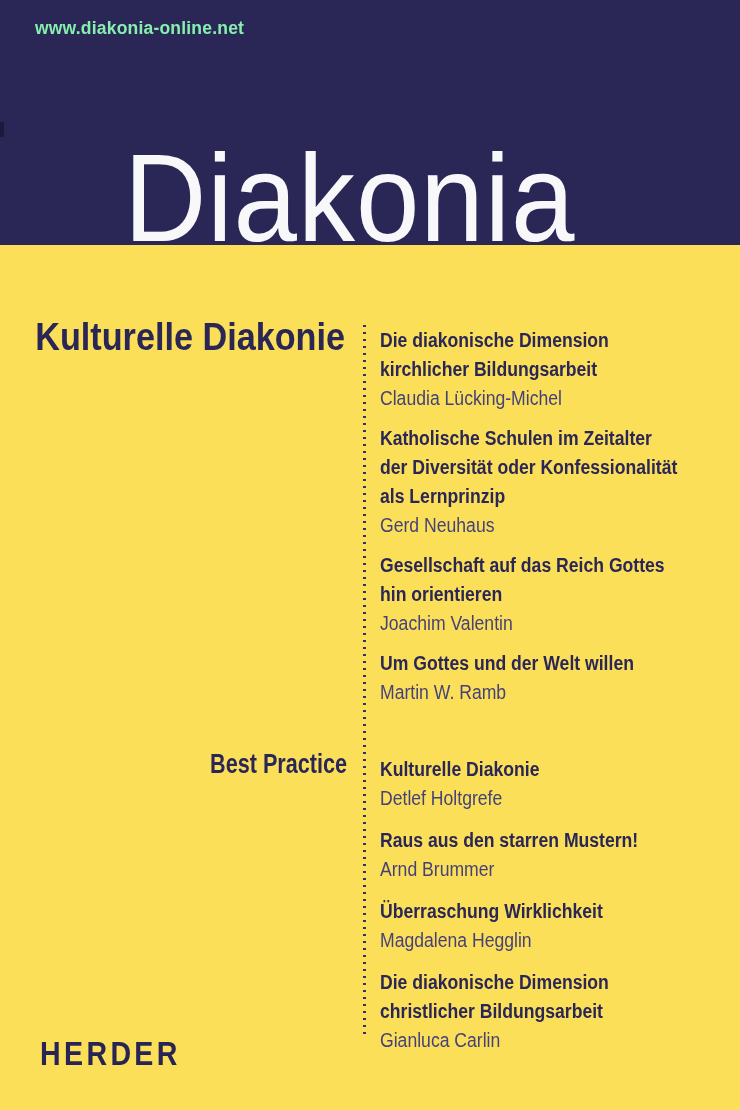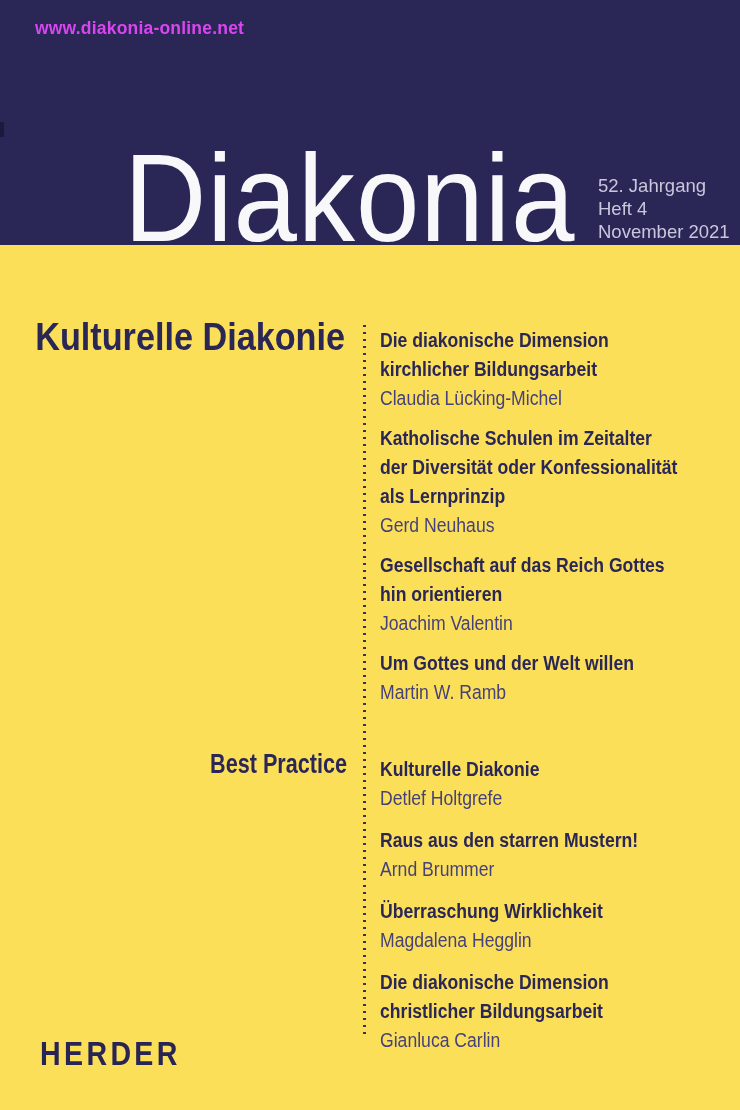--- a/index.html
+++ b/index.html
@@ -9,21 +9,21 @@
     font-family:"Liberation Sans", sans-serif;
     -webkit-font-smoothing:antialiased;
   }
   
   .masthead {
     position:absolute; left:0; top:0; width:740px; height:245px;
     background:#2a2757;
   }
   .url {
     position:absolute; left:35px; top:18px;
-    font-size:17.5px; letter-spacing:.2px; color:#d946ef; font-weight:700;
+    font-size:17.5px; letter-spacing:.2px; color:#86efac; font-weight:700;
   }
   .journal-title {
     position:absolute; left:124px; top:136px; margin:0;
     font-size:124px; line-height:1; font-weight:300;
     color:#f8f8fb; white-space:nowrap;
     transform:scaleX(.92); transform-origin:left top;
     letter-spacing:1px;
   }
   .issue {
     position:absolute; left:598px; top:174px;
@@ -75,25 +75,20 @@
   }
 </style>
 </head>
 <body>
 
 <div class="page">
 
   <header class="masthead">
     <div class="url">www.diakonia-online.net</div>
     <h1 class="journal-title">Diakonia</h1>
-    <div class="issue">
-      <div>52. Jahrgang</div>
-      <div>Heft 4</div>
-      <div>November 2021</div>
-    </div>
     <div class="edge-notch"></div>
   </header>
 
   <main>
     <div class="subtitle">
     </div>
 
     <h2 class="section-heading heading-1">Kulturelle Diakonie</h2>
     <h2 class="section-heading heading-2">Best Practice</h2>
 

